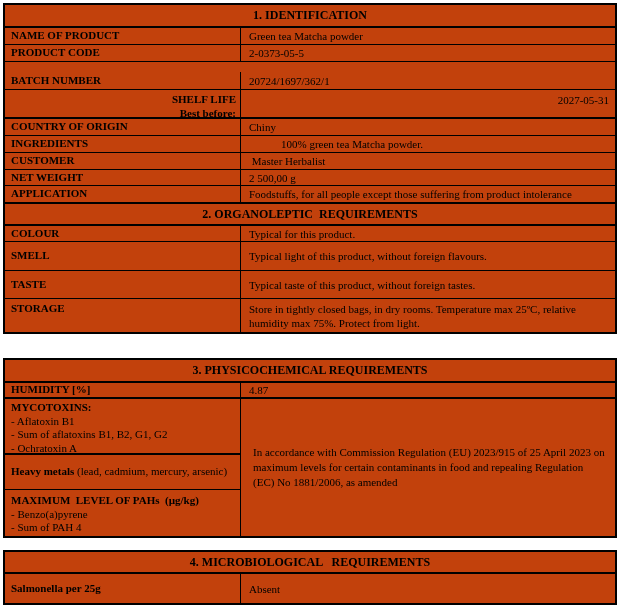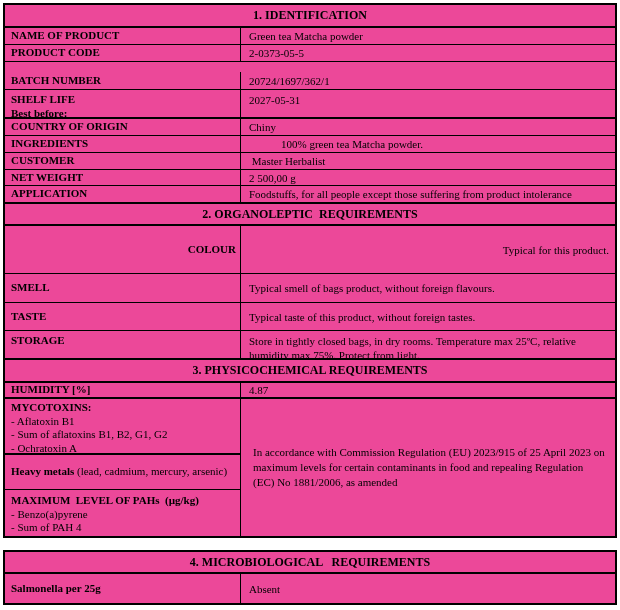--- a/index.html
+++ b/index.html
@@ -12,21 +12,21 @@
     color: #000000;
     font-family: "Liberation Serif", "DejaVu Serif", serif;
     font-size: 11px;
     overflow: hidden;
   }
   .tbl {
     position: absolute;
     left: 3px;
     width: 614px;
     border: 2px solid #000;
-    background: #ec4899;
+    background: #c2410c;
   }
   .thead {
     border-bottom: 2px solid #000;
     display: flex;
     align-items: center;
     justify-content: center;
     font-weight: bold;
     font-size: 12px;
     white-space: pre-wrap;
   }
@@ -79,21 +79,21 @@
       <div class="vc">Green tea Matcha powder</div>
     </div>
     <div class="row" style="height:17px;">
       <div class="lc">PRODUCT CODE</div>
       <div class="vc">2-0373-05-5</div>
     </div>
     <div class="row" style="height:18px;margin-top:10px;">
       <div class="lc">BATCH NUMBER</div>
       <div class="vc">20724/1697/362/1</div>
     </div>
-    <div class="row thick top" style="height:29px;">
+    <div class="row thick top" style="height:29px;text-align:right;">
       <div class="lc top">
         <span>SHELF LIFE</span>
         <span>Best before:</span>
       </div>
       <div class="vc top">2027-05-31</div>
     </div>
     <div class="row" style="height:17px;">
       <div class="lc">COUNTRY OF ORIGIN</div>
       <div class="vc">Chiny</div>
     </div>
@@ -111,27 +111,27 @@
     </div>
     <div class="row last" style="height:16px;">
       <div class="lc">APPLICATION</div>
       <div class="vc">Foodstuffs, for all people except those suffering from product intolerance</div>
     </div>
   </div>
 
   <div class="tbl" style="top:202px;">
     <div class="thead" style="height:22px;">2. ORGANOLEPTIC  REQUIREMENTS</div>
 
-    <div class="row" style="height:48px;text-align:right;">
+    <div class="row" style="height:16px;">
       <div class="lc">COLOUR</div>
       <div class="vc">Typical for this product.</div>
     </div>
     <div class="row" style="height:29px;">
       <div class="lc">SMELL</div>
-      <div class="vc">Typical smell of bags product, without foreign flavours.</div>
+      <div class="vc">Typical light of this product, without foreign flavours.</div>
     </div>
     <div class="row" style="height:28px;">
       <div class="lc">TASTE</div>
       <div class="vc">Typical taste of this product, without foreign tastes.</div>
     </div>
     <div class="row last top" style="height:33px;">
       <div class="lc top">STORAGE</div>
       <div class="vc top">Store in tightly closed bags, in dry rooms. Temperature max 25ºC, relative humidity max 75%. Protect from light.</div>
     </div>
   </div>

